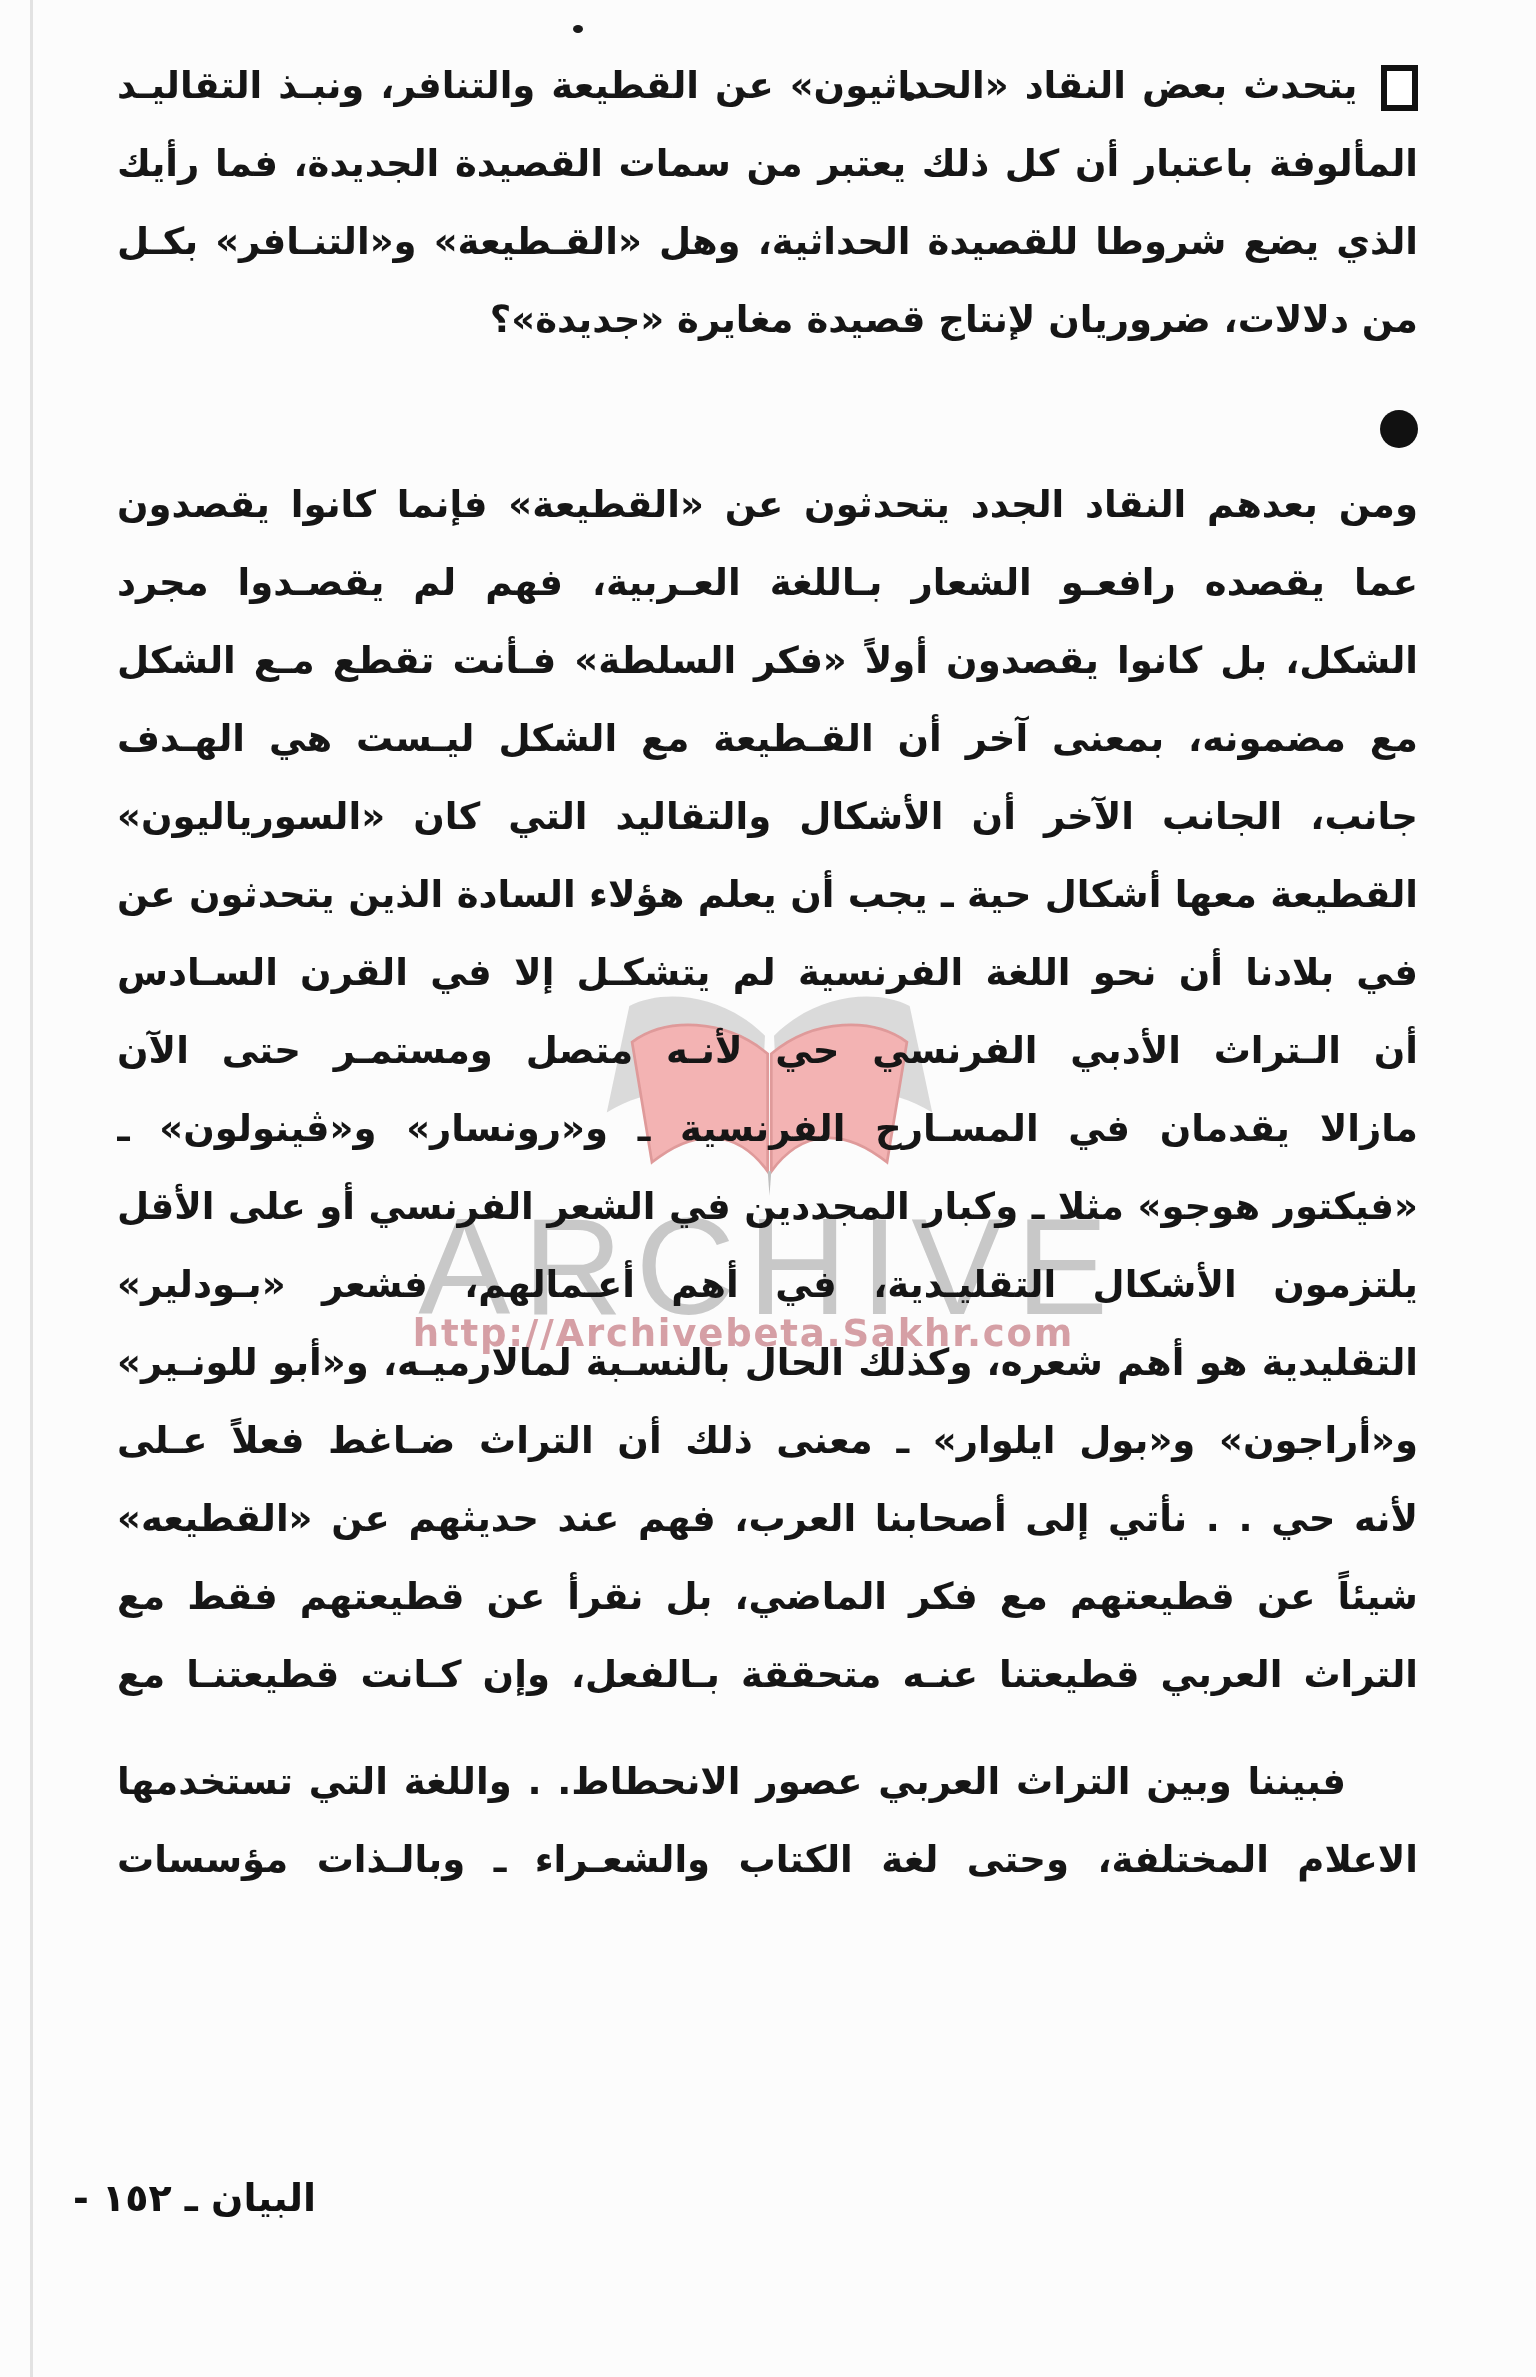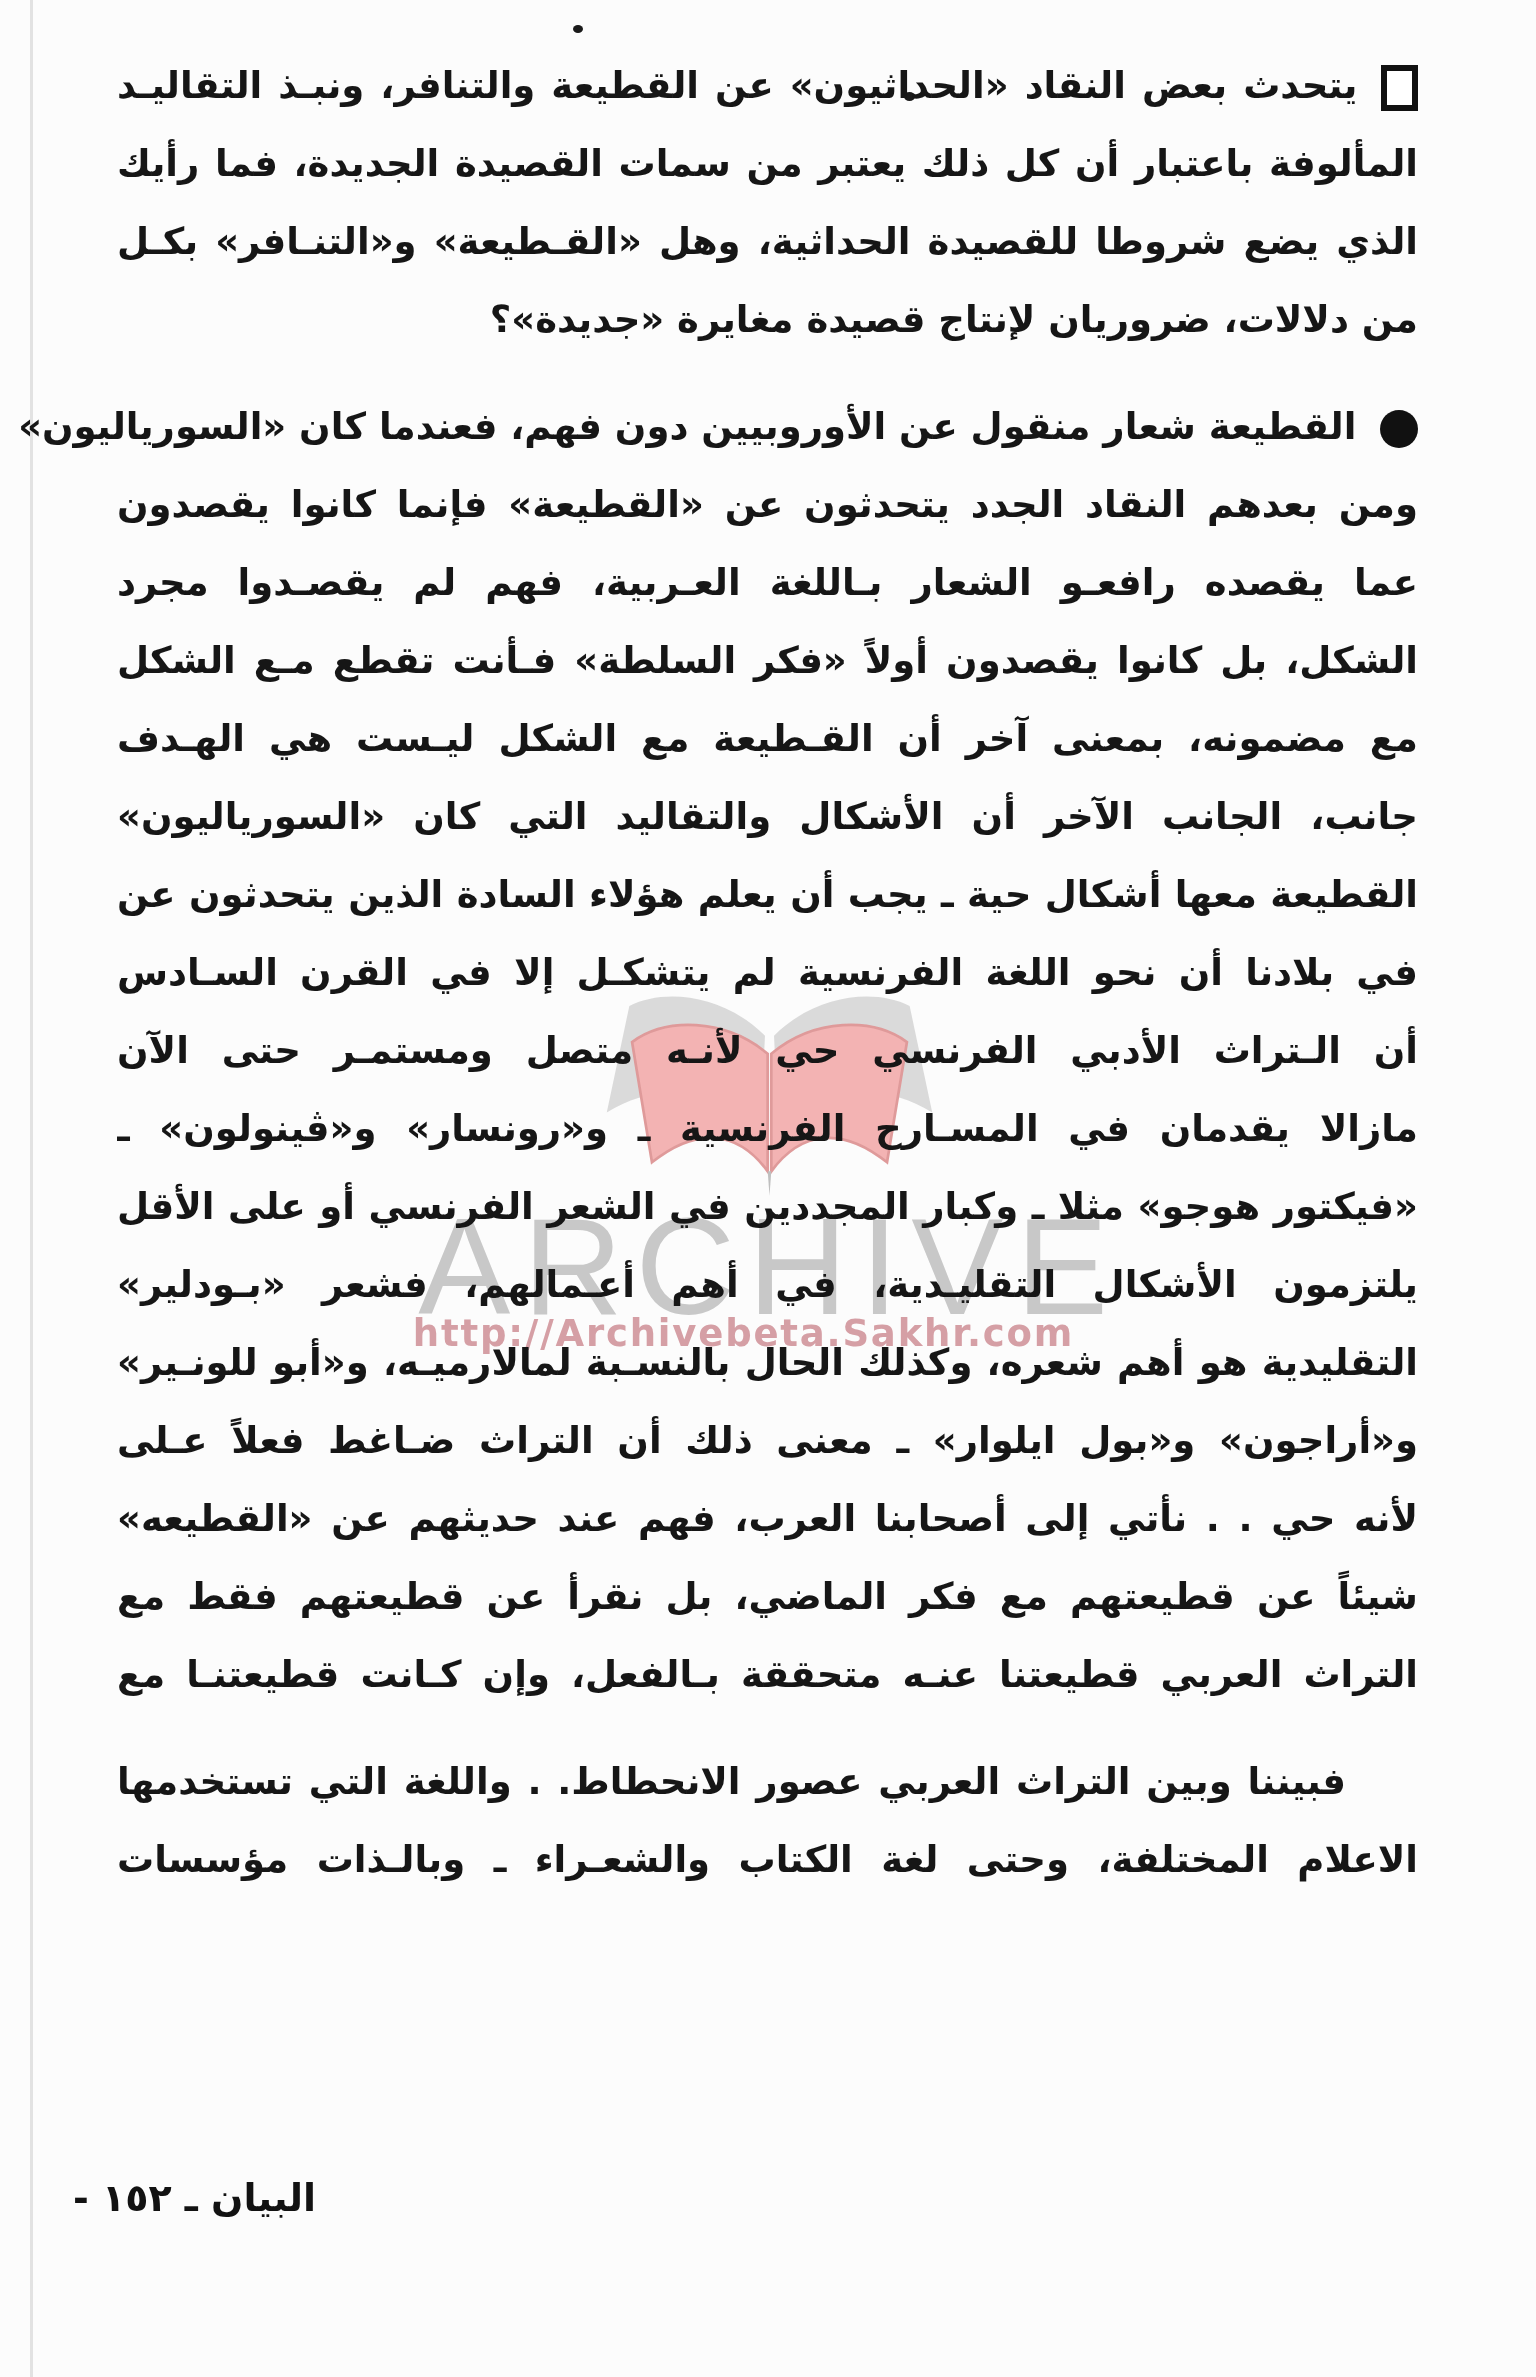--- a/index.html
+++ b/index.html
@@ -88,21 +88,21 @@
   </svg>
   <div class="watermark wm-archive">ARCHIVE</div>
   <div class="watermark wm-url">http://Archivebeta.Sakhr.com</div>
 
   <div class="content">
     <div class="text-block" id="text-block">
         <div class="line j"><span class="bullet square"></span><span>يتحدث بعض النقاد «الحداثيون» عن القطيعة والتنافر، ونبـذ التقاليـد الأدبية</span></div>
         <div class="line j"><span>المألوفة باعتبار أن كل ذلك يعتبر من سمات القصيدة الجديدة، فما رأيك بهـذا الفهم</span></div>
         <div class="line j"><span>الذي يضع شروطا للقصيدة الحداثية، وهل «القـطيعة» و«التنـافر» بكـل ما يحمـلان</span></div>
         <div class="line"><span>من دلالات، ضروريان لإنتاج قصيدة مغايرة «جديدة»؟</span></div>
-        <div class="line gap"><span class="bullet circle"></span><span>القطيعة شعار منقول عن الأوروبيين دون فهم، فعندما كان «السورياليون»</span></div>
+        <div class="line gap"><span class="bullet circle"></span></div>
         <div class="line j"><span>ومن بعدهم النقاد الجدد يتحدثون عن «القطيعة» فإنما كانوا يقصدون شيئاً آخر تمـاماً</span></div>
         <div class="line j"><span>عما يقصده رافعـو الشعار بـاللغة العـربية، فهم لم يقصـدوا مجرد التقـاليد الفنيـة، أو</span></div>
         <div class="line j"><span>الشكل، بل كانوا يقصدون أولاً «فكر السلطة» فـأنت تقطع مـع الشكل لكي تقـطع</span></div>
         <div class="line j"><span>مع مضمونه، بمعنى آخر أن القـطيعة مع الشكل ليـست هي الهـدف الأول، هـذا</span></div>
         <div class="line j"><span>جانب، الجانب الآخر أن الأشكال والتقاليد التي كان «السورياليون» يـرفعون شعـار</span></div>
         <div class="line j"><span>القطيعة معها أشكال حية ـ يجب أن يعلم هؤلاء السادة الذين يتحدثون عن القطيعـة</span></div>
         <div class="line j"><span>في بلادنا أن نحو اللغة الفرنسية لم يتشكـل إلا في القرن السـادس عشر، ومعنى ذلك</span></div>
         <div class="line j"><span>أن الـتراث الأدبي الفرنسي حي لأنـه متصل ومستمـر حتى الآن «فراسـين» و«موليـير»</span></div>
         <div class="line j"><span>مازالا يقدمان في المسـارح الفرنسية ـ و«رونسار» و«ڤينولون» ـ والرومانطيقيون يقرأون</span></div>
         <div class="line j"><span>«فيكتور هوجو» مثلا ـ وكبار المجددين في الشعر الفرنسي أو على الأقل عدد كبير منهم</span></div>

